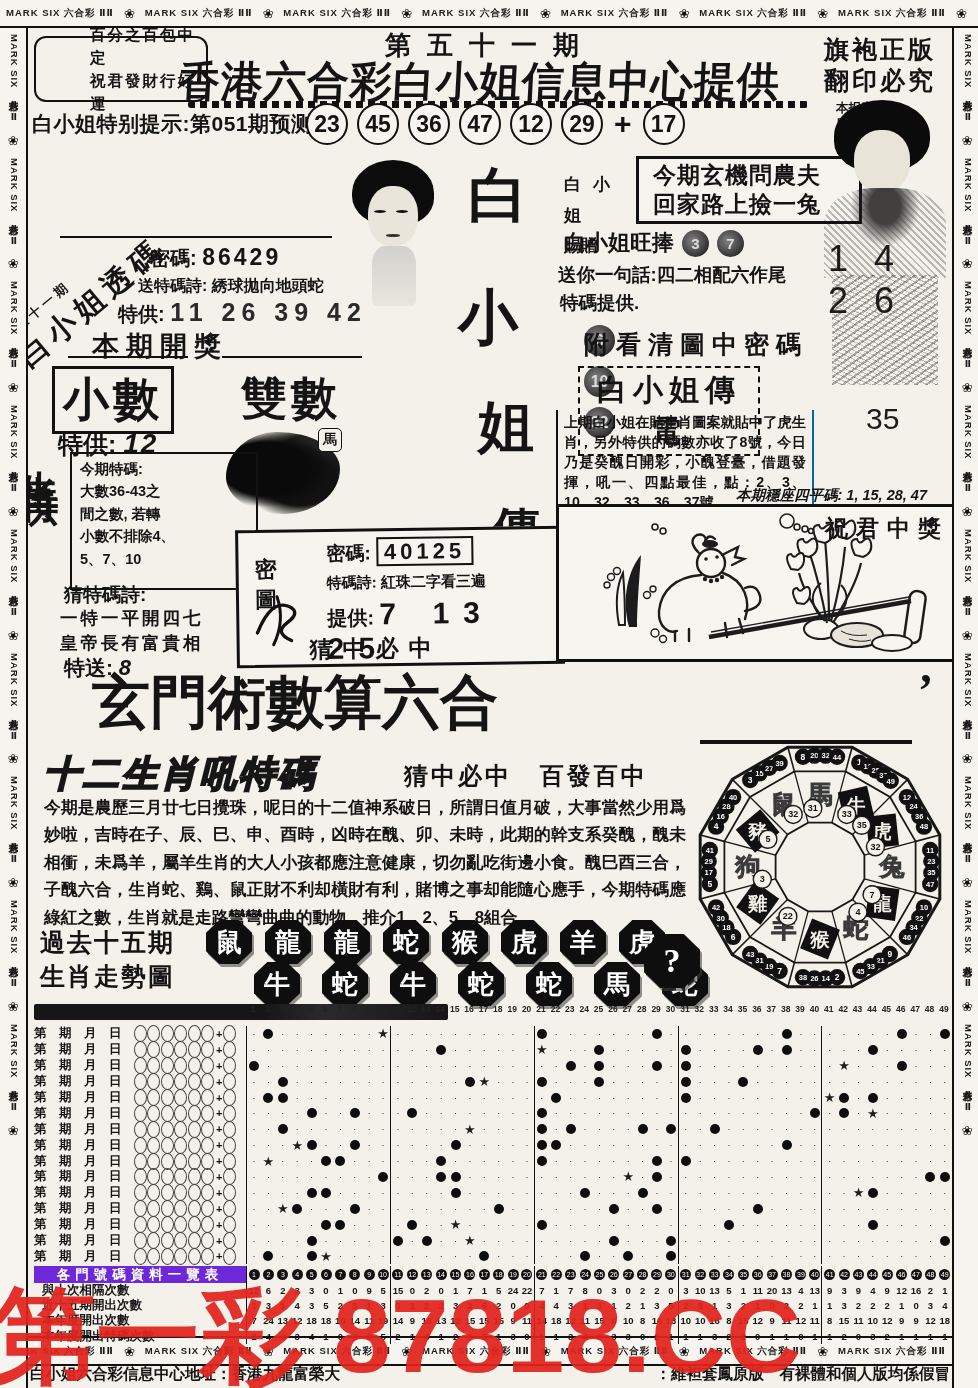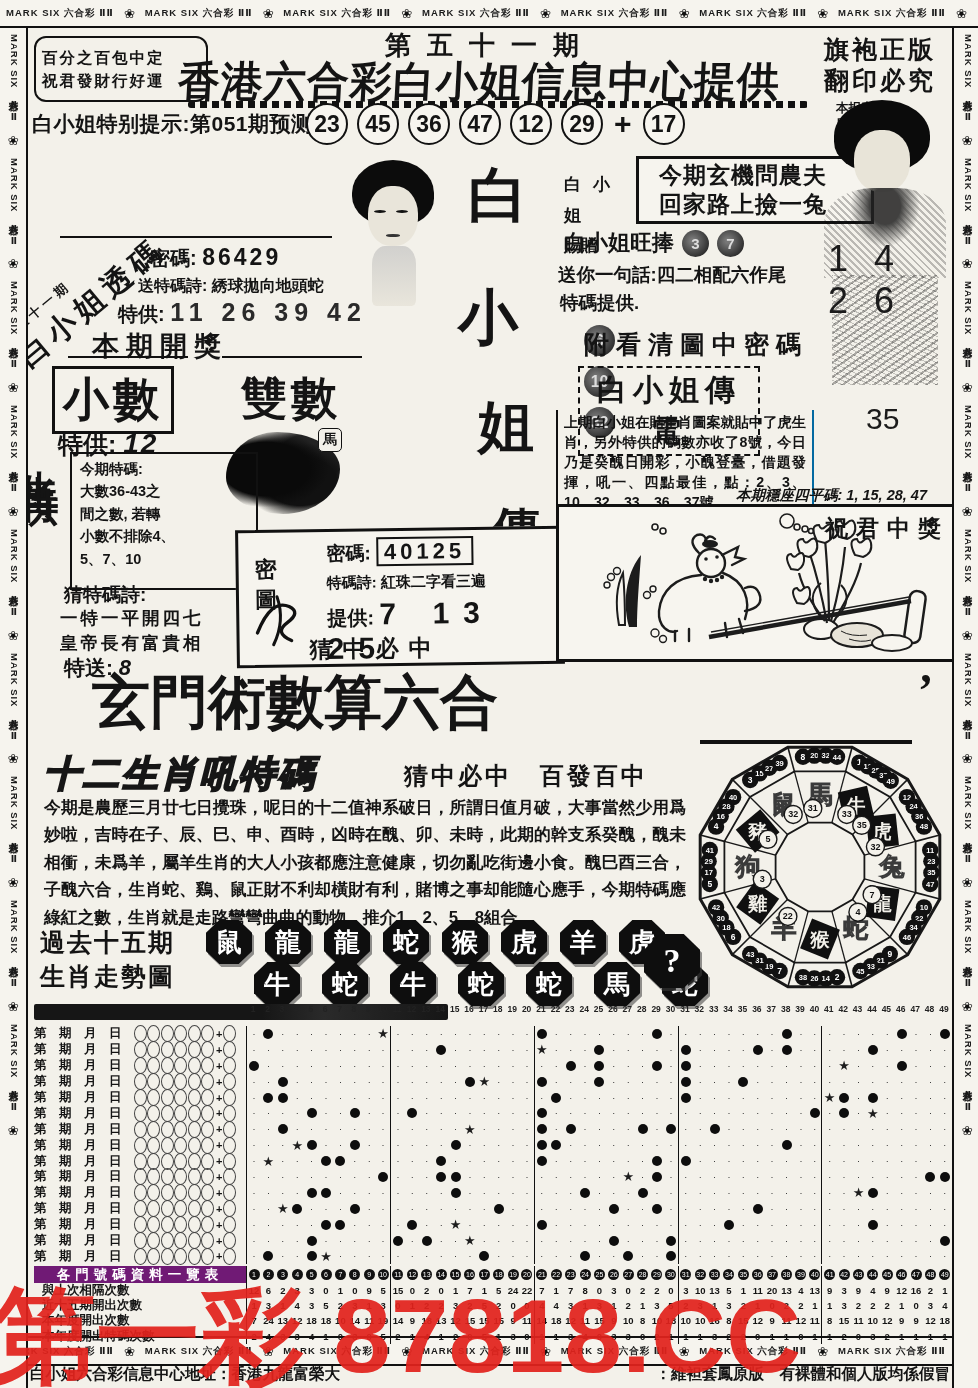--- a/index.html
+++ b/index.html
@@ -13,21 +13,21 @@
   .strip-bottom{left:0;top:1336px;width:978px;height:26px;border-top:2px solid #111;border-bottom:2px solid #111;}
   .strip-left{left:0;top:28px;width:26px;height:1360px;flex-direction:column;border-right:2px solid #111;}
   .strip-right{left:952px;top:28px;width:26px;height:1360px;flex-direction:column;border-left:2px solid #111;}
   .bunit{font-size:9.5px;font-weight:bold;letter-spacing:1px;white-space:nowrap;margin:0 6px;color:#1a1a1a;}
   .bflower{font-size:13px;margin:0 4px;color:#111;}
   .strip-left .bunit,.strip-right .bunit{writing-mode:vertical-rl;margin:6px 0;}
   .strip-left .bflower,.strip-right .bflower{margin:4px 0;}
   
   .corner-box{left:34px;top:36px;width:158px;height:58px;border:2.5px solid #111;border-radius:12px;
               display:flex;flex-direction:column;justify-content:center;padding:2px 6px;}
-  .corner-box div{font-size:15.5px;font-weight:bold;letter-spacing:2px;line-height:1.5;}
+  .corner-box div{font-size:15.5px;font-weight:bold;letter-spacing:2px;line-height:1.5;margin-left:48px;}
   .issue{left:320px;top:28px;width:340px;text-align:center;font-size:26px;font-weight:bold;letter-spacing:16px;}
   .main-title{left:178px;top:54px;width:660px;font-size:42px;font-weight:bold;white-space:nowrap;
               letter-spacing:1px;transform:skewX(-3deg);}
   .ornament{left:188px;top:101px;width:620px;height:7px;
             background:repeating-linear-gradient(90deg,#111 0 7px,transparent 7px 12px);border-radius:3px;}
   .right-box{left:824px;top:34px;width:126px;font-size:25px;font-weight:bold;line-height:1.25;letter-spacing:3px;}
   .pred-label{left:32px;top:110px;font-size:21px;font-weight:bold;white-space:nowrap;letter-spacing:.5px;}
   .pred-circles{left:306px;top:103px;display:flex;align-items:center;gap:9px;}
   .num-circle{width:38px;height:38px;border:2.5px solid #111;border-radius:50%;display:flex;align-items:center;
               justify-content:center;font-size:23px;font-weight:bold;background:#f7f5ef;}
@@ -89,21 +89,21 @@
   .mitu-sig{position:absolute;left:12px;top:58px;}
   .m-row1{position:absolute;left:88px;top:8px;font-size:19px;font-weight:900;}
   .m-code{border:2px solid #111;padding:0 6px;font-size:22px;font-weight:bold;letter-spacing:4px;}
   .m-row2{position:absolute;left:88px;top:42px;font-size:15px;font-weight:bold;}
   .m-row3{position:absolute;left:88px;top:66px;font-size:20px;font-weight:900;}
   .m-row3 b{font-size:30px;letter-spacing:14px;font-weight:bold;}
   .m-row4{position:absolute;left:70px;top:102px;font-size:23px;font-weight:900;letter-spacing:10px;}
   
   .cizeng{left:564px;top:170px;width:70px;font-size:17px;font-weight:bold;line-height:1.8;}
   .cz1{letter-spacing:12px;}　.cz2{letter-spacing:26px;}
-  .couplet{left:636px;top:156px;width:192px;border:3px solid #111;padding:2px 20px;background:#f6f4ee;}
+  .couplet{left:636px;top:156px;width:192px;border:3px solid #111;padding:2px 14px;background:#f6f4ee;}
   .couplet div{font-size:23px;font-weight:900;letter-spacing:1px;line-height:1.25;white-space:nowrap;}
   .wangpeng{left:564px;top:228px;font-size:22px;font-weight:bold;display:flex;align-items:center;gap:8px;}
   .smudge{border-radius:50%;background:radial-gradient(circle at 40% 40%,#777 10%,#2c2c2c 75%);
           color:#ddd;display:inline-flex;align-items:center;justify-content:center;font-weight:bold;}
   .sm26{width:27px;height:27px;font-size:15px;}
   .sm30{width:31px;height:31px;font-size:16px;}
   .sentence{left:558px;top:262px;font-size:18.5px;font-weight:bold;white-space:nowrap;}
   .tima{left:560px;top:290px;font-size:18.5px;font-weight:bold;display:flex;align-items:center;gap:10px;flex-direction:column;}
   .fukan{left:584px;top:328px;font-size:25px;font-weight:bold;letter-spacing:7px;white-space:nowrap;}
   .chuandian{left:578px;top:366px;width:178px;border:2.5px dashed #111;text-align:center;
@@ -162,21 +162,21 @@
   .ballplus{font-size:11px;font-weight:bold;margin:0 1px;}
   .t-grid{display:flex;border-left:1.5px solid #111;}
   .t-cell{flex:0 0 14.4px;height:15.9px;display:flex;align-items:center;justify-content:center;
           font-size:9px;color:#1d1d1d;box-sizing:border-box;}
   .t-cell.gdiv{border-right:1.5px solid #111;}
   .bigdot{width:10px;height:10px;background:#0d0d0d;border-radius:50%;}
   .t-cell.star{font-size:13px;}
   
   .s-wrap{left:34px;top:1266px;width:918px;display:flex;z-index:8;}
   .s-left{width:212px;}
-  .s-banner{background:#701a75;color:#fff;font-size:13.5px;font-weight:bold;letter-spacing:5px;
+  .s-banner{background:#6d28d9;color:#fff;font-size:13.5px;font-weight:bold;letter-spacing:5px;
             height:17px;line-height:17px;text-align:center;}
   .s-label{height:15.2px;line-height:15.2px;font-size:12.5px;font-weight:bold;display:flex;
            justify-content:space-between;padding:0 8px;}
   .s-cols{display:flex;border-left:1.5px solid #111;}
   .s-col{flex:0 0 14.4px;box-sizing:border-box;}
   .s-col.gdiv{border-right:1.5px solid #111;}
   .s-circ{width:11px;height:11px;background:#111;color:#fff;border-radius:50%;font-size:7px;
           display:flex;align-items:center;justify-content:center;margin:3px auto 3px;}
   .s-val{display:block;text-align:center;font-size:9.5px;font-weight:bold;height:15.2px;line-height:15.2px;}
   

